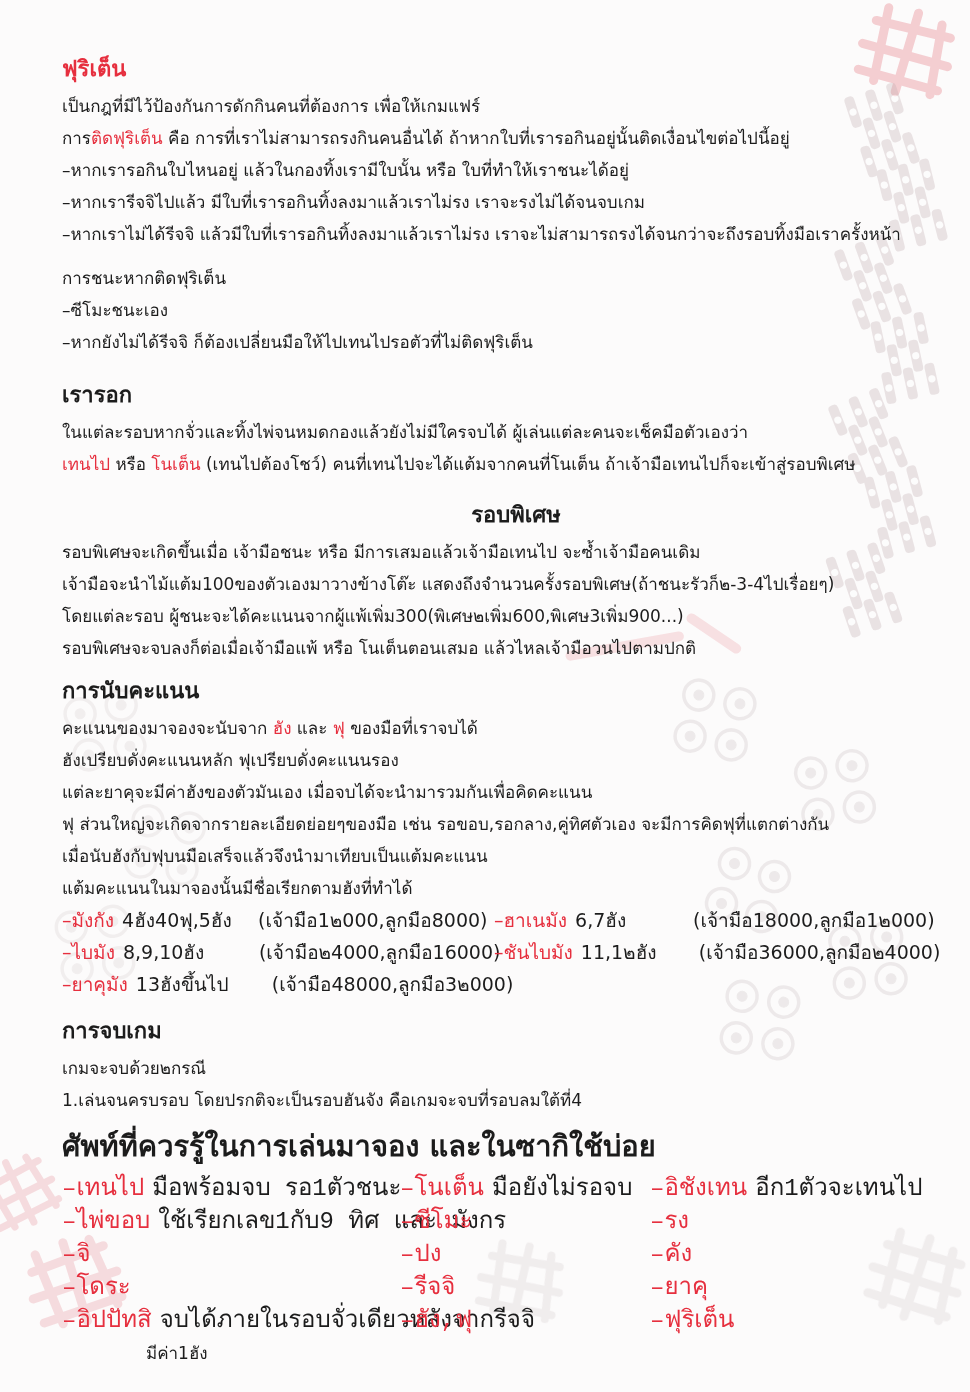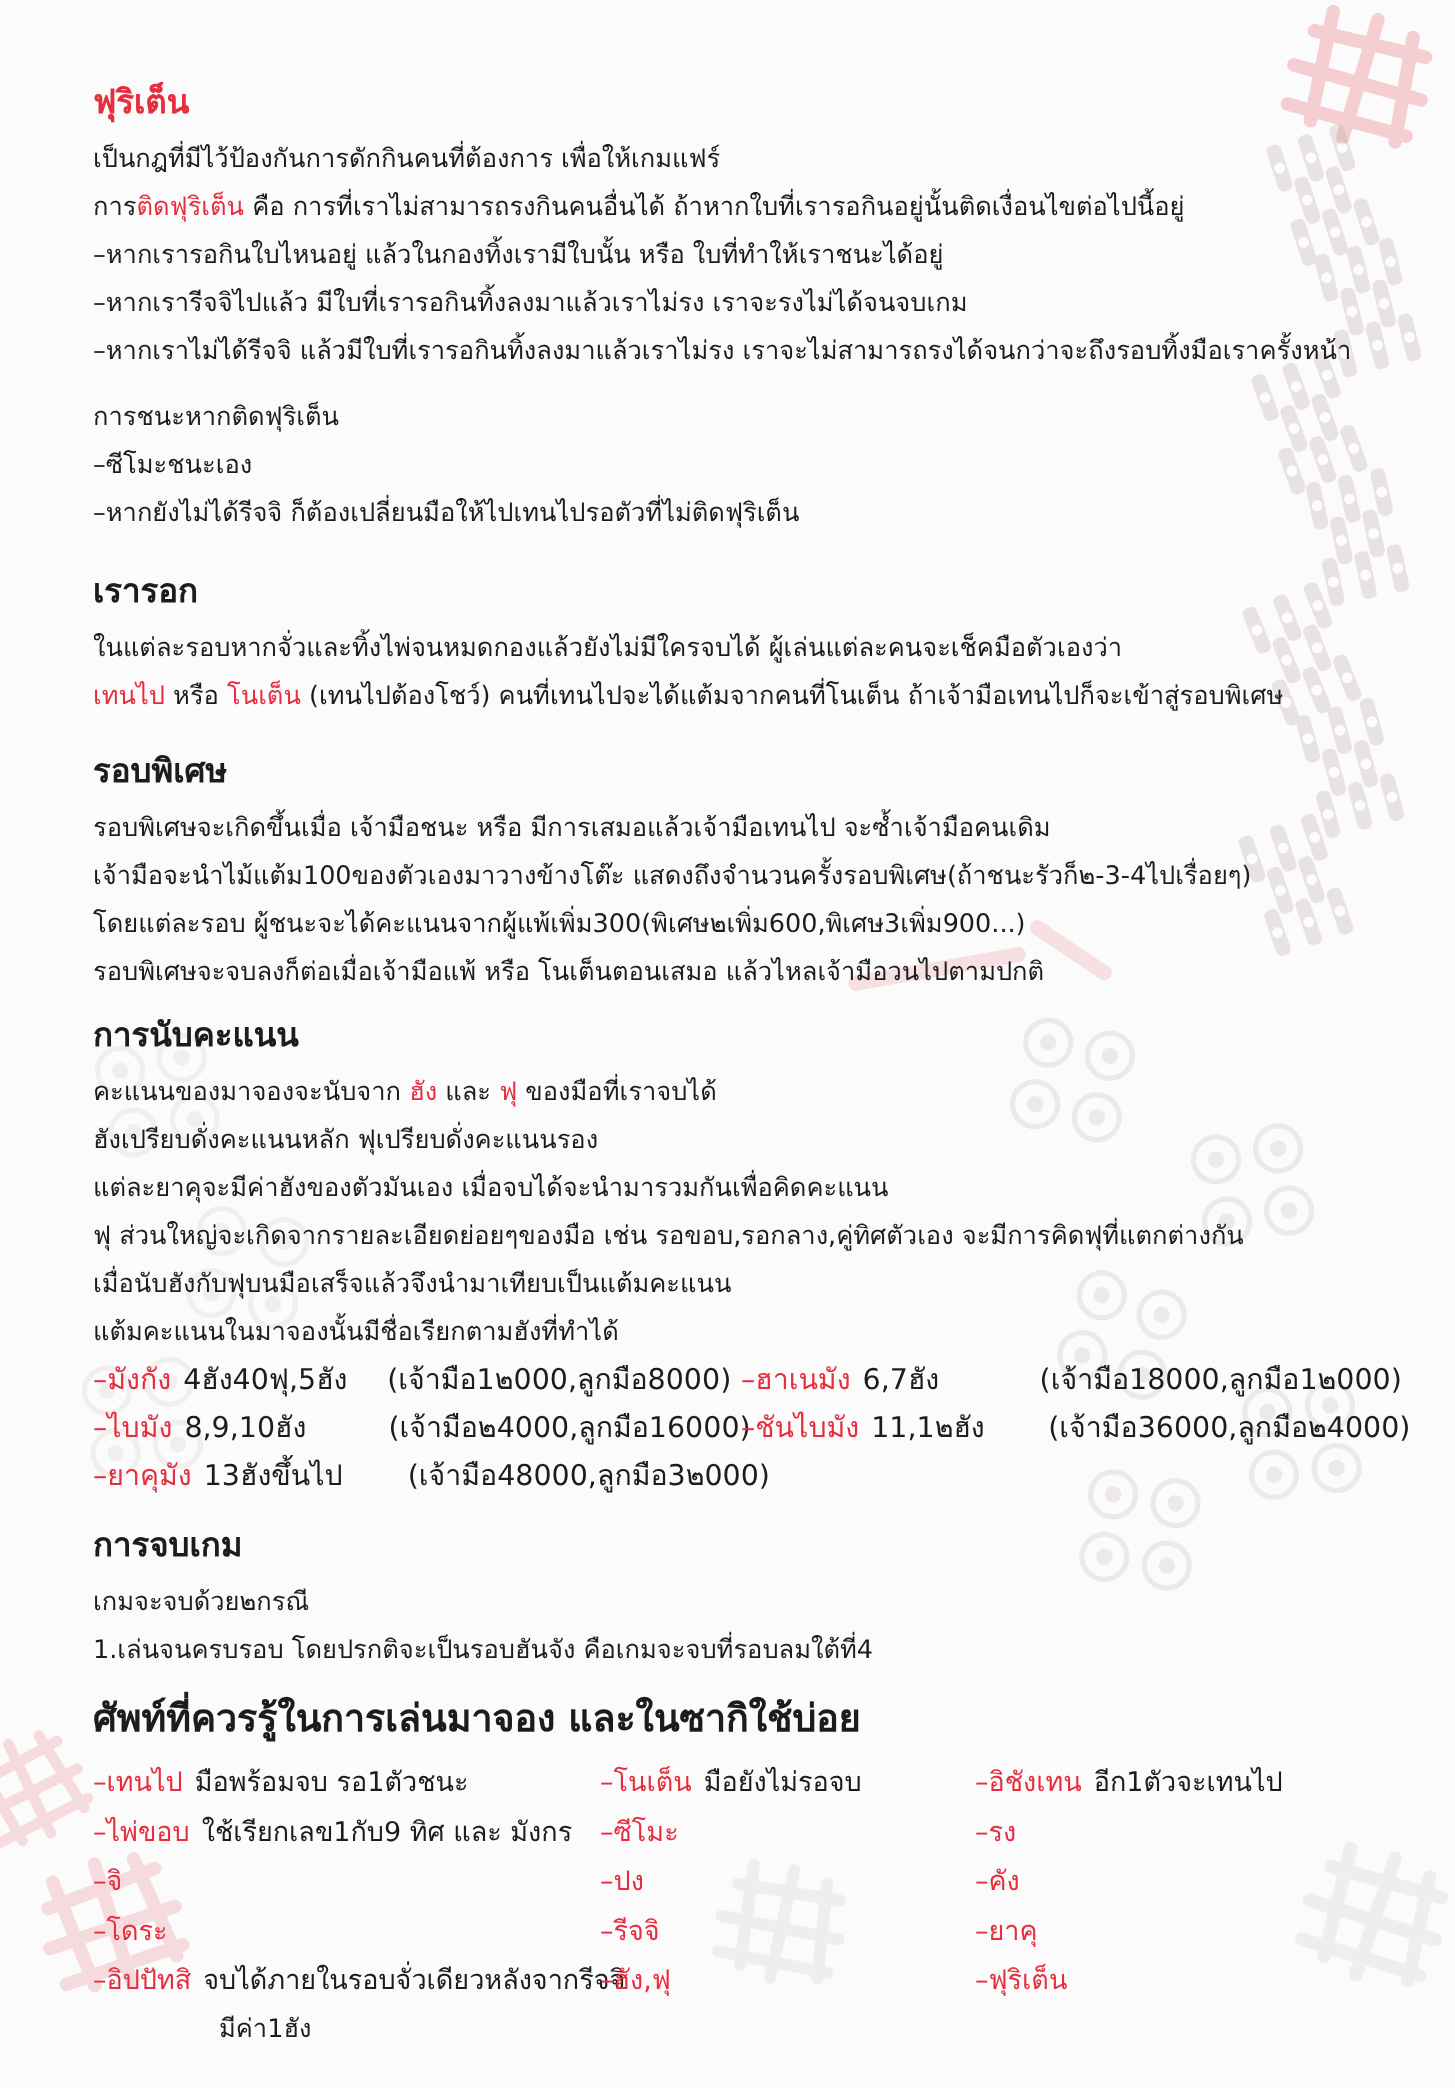--- a/index.html
+++ b/index.html
@@ -7,31 +7,31 @@
     width:970px;height:1392px;position:relative;overflow:hidden;
     background:#fcfbfb;color:#1c1c1c;
     font-family:"DejaVu Sans","Liberation Sans",sans-serif;
   }
   .wm{position:absolute;top:0;left:0;z-index:0;pointer-events:none;}
   .page{position:absolute;top:0;left:0;right:0;z-index:1;padding:54px 0 0 62px;}
   p{margin:0;font-size:17px;line-height:32px;white-space:nowrap;}
   .red{color:#e62f3e;}
   h2{font-size:22px;line-height:30px;margin:0 0 6px;font-weight:bold;}
   .h-draw{margin-top:22px;}
-  .h-bonus{margin-top:20px;}
+  .h-bonus{margin-top:20px;text-align:center;}
   .h-scoring{margin-top:12px;}
   .h-ending{margin-top:16px;}
-  .h-vocab{font-size:25px;line-height:36px;margin:12px 0 8px;}
+  .h-vocab{font-size:29px;line-height:36px;margin:12px 0 8px;}
   .win-title{margin-top:12px;}
   .trow{display:flex;font-size:19px;line-height:32px;white-space:nowrap;}
   .tcell-l{width:432px;flex:0 0 432px;}
   .tname{color:#e62f3e;margin-right:8px;}
   .treq{display:inline-block;min-width:136px;}
   .treq2{display:inline-block;min-width:118px;}
-  .vrow{display:grid;grid-template-columns:338px 250px auto;font-size:18px;line-height:33px;white-space:nowrap;}
+  .vrow{display:grid;grid-template-columns:338px 250px auto;font-size:24px;line-height:33px;white-space:nowrap;font-family:Liberation Mono, monospace;}
   .vterm{color:#e62f3e;margin-right:8px;}
   .vnote{margin-left:84px;line-height:33px;}
 </style>
 </head>
 <body>
 
 <svg class="wm" width="970" height="1392" viewBox="0 0 970 1392">
   <defs>
     <g id="stick">
       <rect x="-5" y="-16" width="10" height="32" rx="4"></rect>

